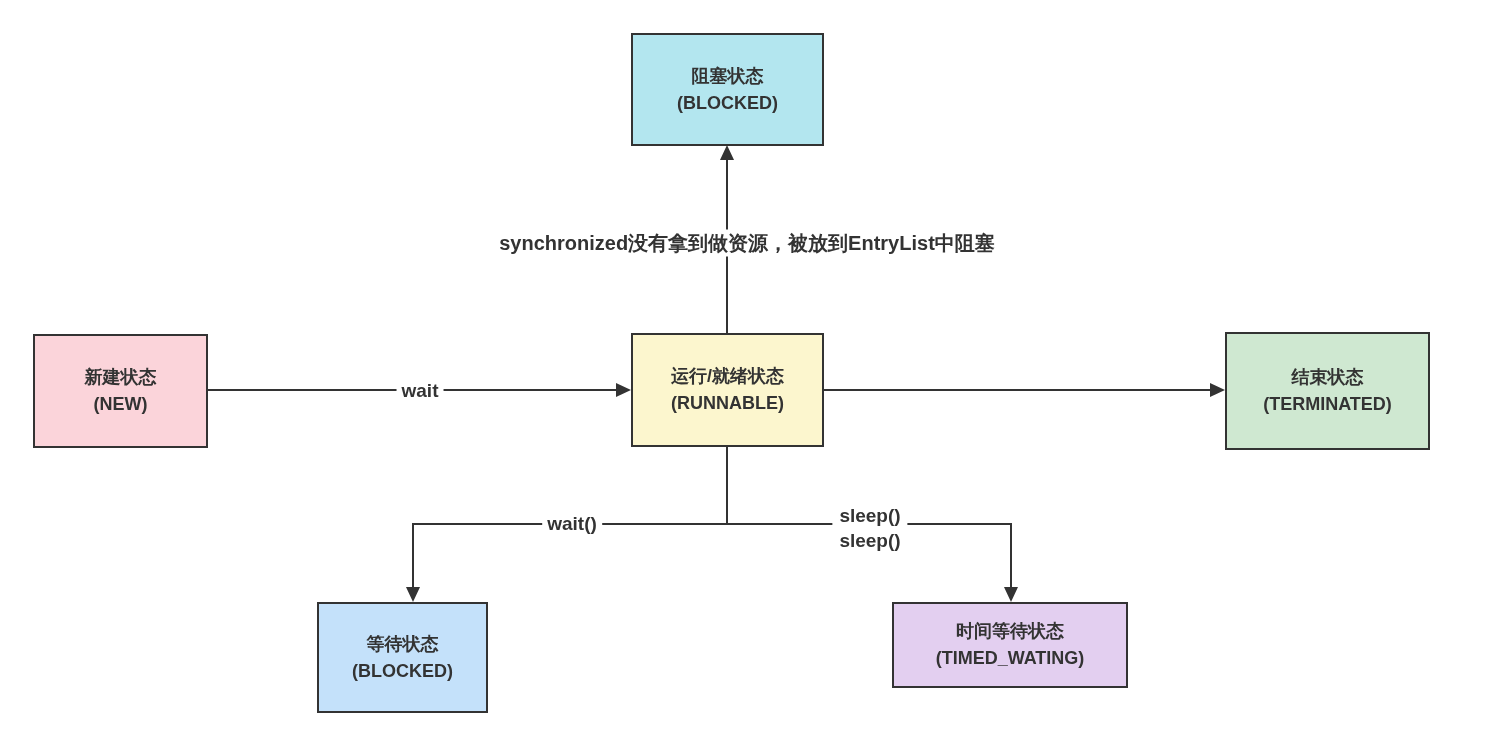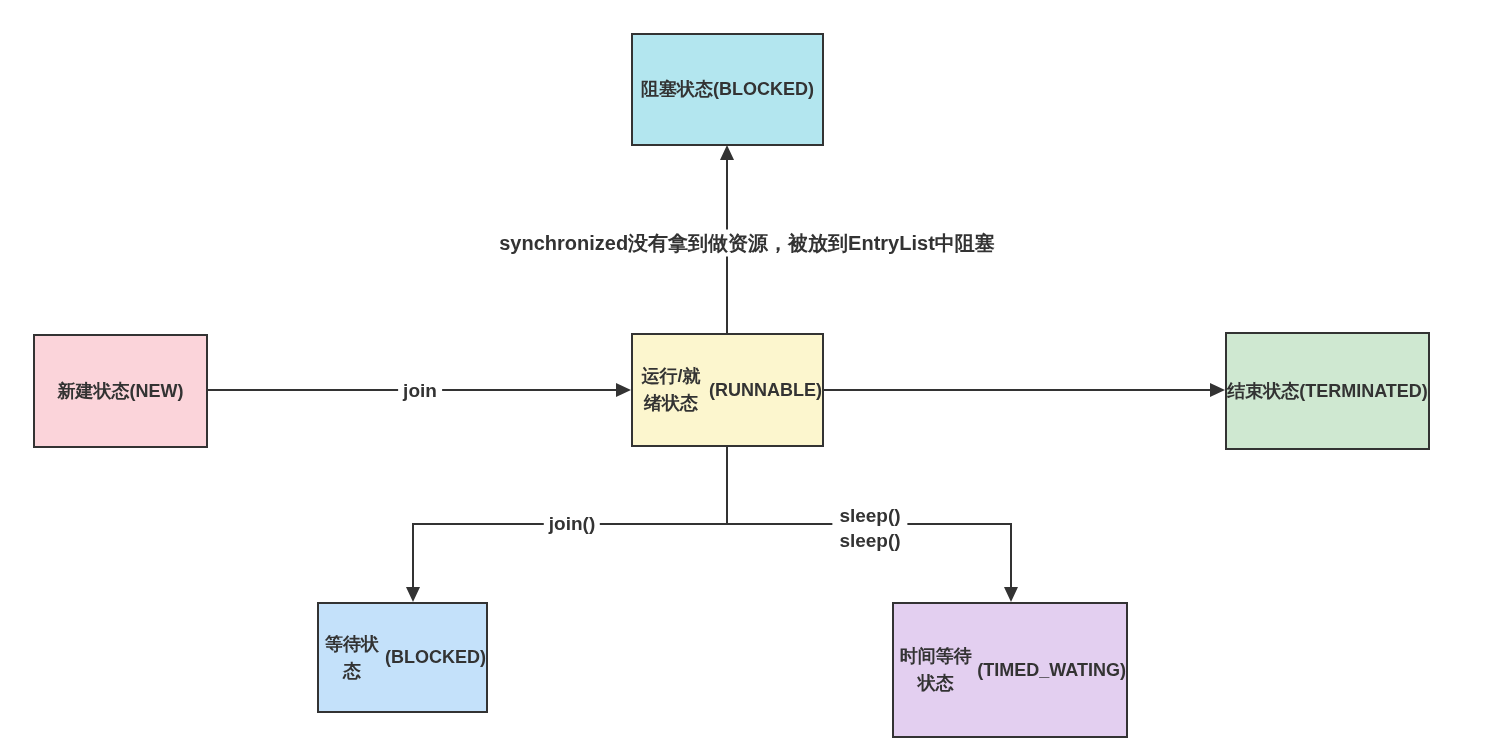--- a/index.html
+++ b/index.html
@@ -10,34 +10,34 @@
     width: 1488px;
     height: 740px;
     background: #ffffff;
     overflow: hidden;
   }
   
   .node {
     position: absolute;
     border: 2px solid #333333;
     display: flex;
-    flex-direction: row;
+    flex-direction: column;
     align-items: center;
     justify-content: center;
     text-align: center;
     font-size: 18px;
     line-height: 27px;
     z-index: 2;
   }
   .node-blocked    { left: 631px;  top: 33px;  width: 193px; height: 113px; }
   .node-runnable   { left: 631px;  top: 333px; width: 193px; height: 114px; }
   .node-new        { left: 33px;   top: 334px; width: 175px; height: 114px; }
   .node-terminated { left: 1225px; top: 332px; width: 205px; height: 118px; }
   .node-waiting    { left: 317px;  top: 602px; width: 171px; height: 111px; }
-  .node-timed      { left: 892px;  top: 602px; width: 236px; height: 136px; }
+  .node-timed      { left: 892px;  top: 602px; width: 236px; height: 86px; }
   
   .line { position: absolute; background: #333333; z-index: 1; }
   .tri  { position: absolute; width: 0; height: 0; z-index: 1; }
   .tri-up    { border-left: 7px solid transparent; border-right: 7px solid transparent; border-bottom: 15px solid #333333; }
   .tri-right { border-top: 7px solid transparent; border-bottom: 7px solid transparent; border-left: 15px solid #333333; }
   .tri-down  { border-left: 7px solid transparent; border-right: 7px solid transparent; border-top: 15px solid #333333; }
   #edge-blocked-line { left: 726px;  top: 158px; width: 2px;   height: 175px; }
   #arrow-blocked     { left: 720px;  top: 145px; }
   #edge-start-line   { left: 208px;  top: 389px; width: 410px; height: 2px; }
   #arrow-start       { left: 616px;  top: 383px; }
@@ -100,31 +100,31 @@
     <div>时间等待状态</div>
     <div>(TIMED_WATING)</div>
   </div>
 
   <div class="line" id="edge-blocked-line"></div>
   <div class="tri tri-up" id="arrow-blocked"></div>
   <div class="edge-label" id="label-sync">synchronized没有拿到做资源，被放到EntryList中阻塞</div>
 
   <div class="line" id="edge-start-line"></div>
   <div class="tri tri-right" id="arrow-start"></div>
-  <div class="edge-label" id="label-start">join</div>
+  <div class="edge-label" id="label-start">wait</div>
 
   <div class="line" id="edge-term-line"></div>
   <div class="tri tri-right" id="arrow-term"></div>
 
   <div class="line" id="edge-stem"></div>
   <div class="line" id="edge-branch"></div>
 
   <div class="line" id="edge-wait-drop"></div>
   <div class="tri tri-down" id="arrow-wait"></div>
-  <div class="edge-label" id="label-wait">join()</div>
+  <div class="edge-label" id="label-wait">wait()</div>
 
   <div class="line" id="edge-sleep-drop"></div>
   <div class="tri tri-down" id="arrow-sleep"></div>
   <div class="edge-label" id="label-sleep-join">
     <span>sleep()</span>
     <span>sleep()</span>
   </div>
 
 </div>
 

